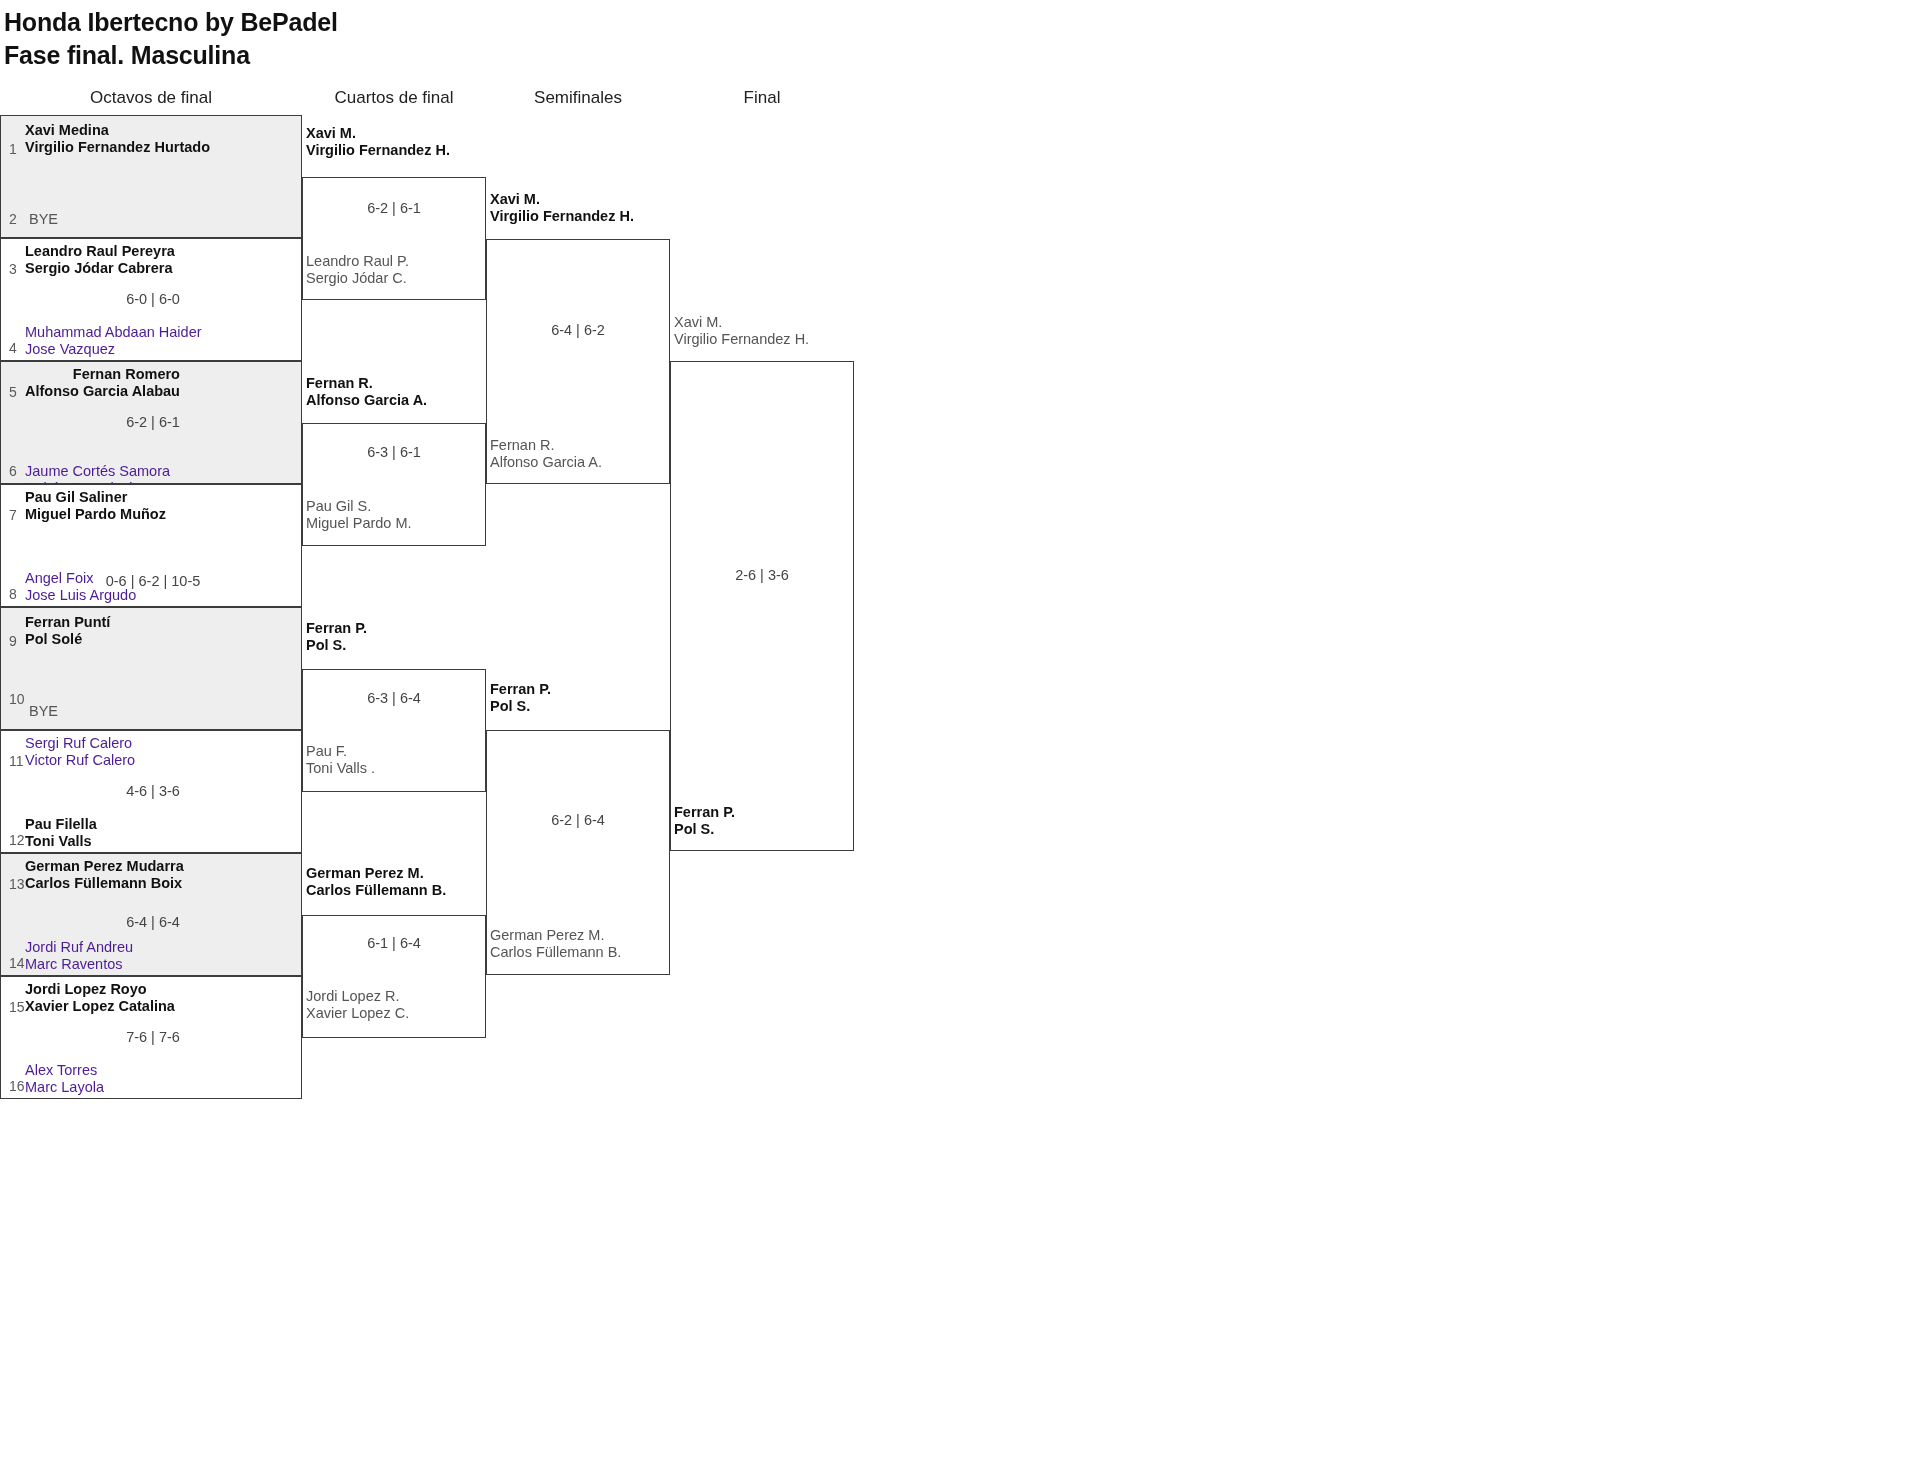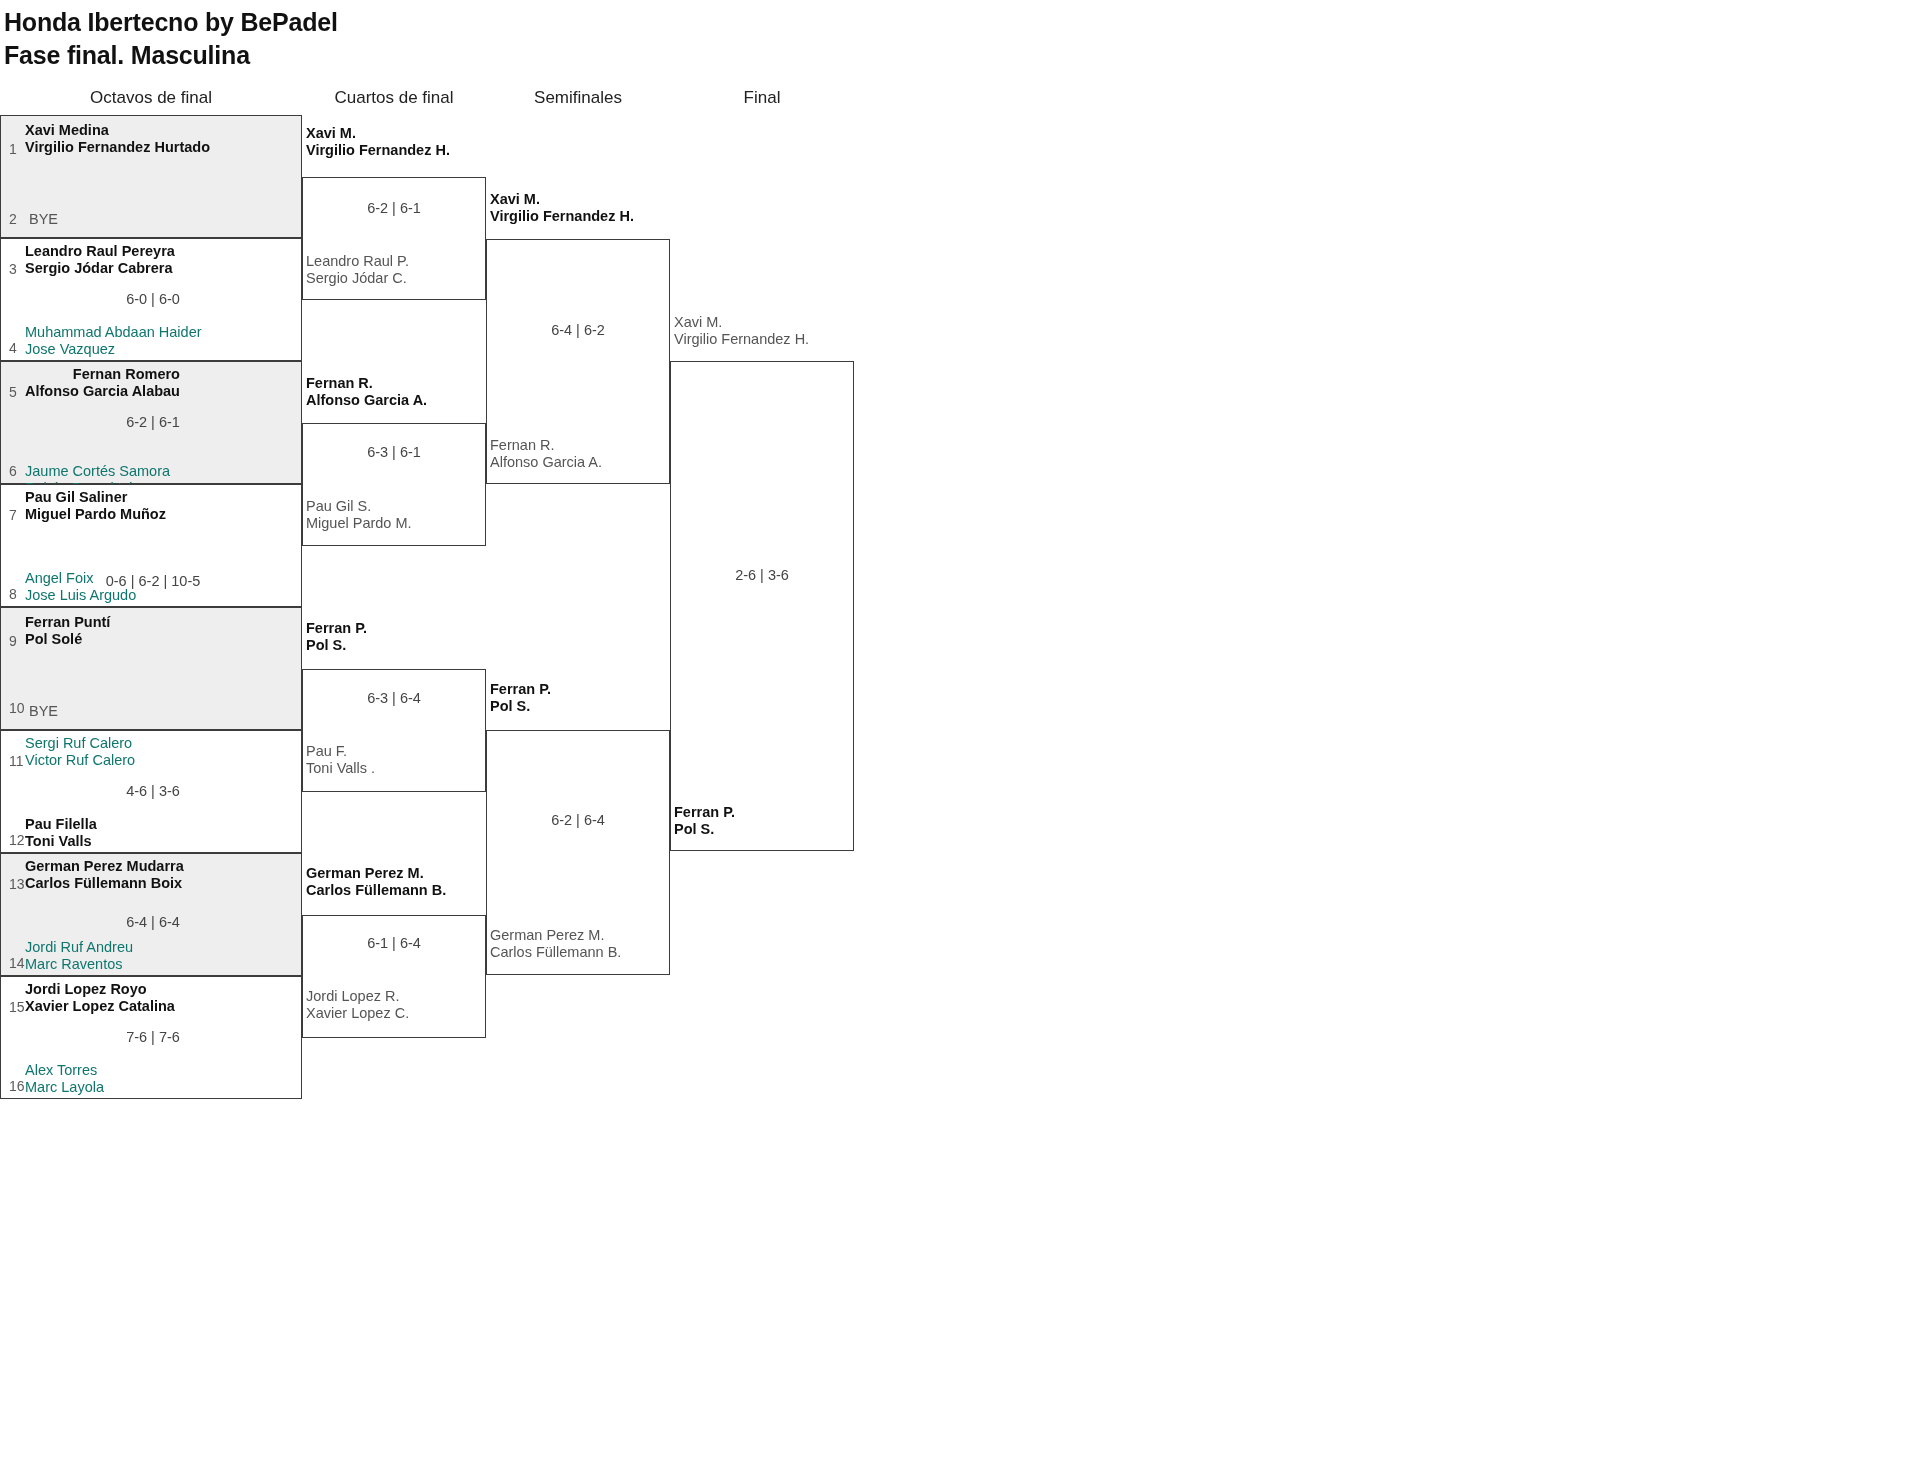--- a/index.html
+++ b/index.html
@@ -31,21 +31,21 @@
   .r1-block.plain{background:#ffffff;}
 
   .seed{
     position:absolute;left:8px;font-size:14px;color:#5a5a5a;
   }
   .team{
     position:absolute;left:24px;font-size:14.5px;line-height:1.14;
     white-space:nowrap;
   }
   .team.win{font-weight:bold;color:#111111;}
-  .team.lose{font-weight:400;color:#0f766e;}
+  .team.lose{font-weight:400;color:#4c1d95;}
   .team.bye{font-weight:400;color:#555555;left:28px;}
   .team span{display:block;}
 
   .score{
     position:absolute;font-size:14.5px;color:#444;white-space:nowrap;
     text-align:center;
   }
 
   
   .conn{
@@ -129,21 +129,21 @@
   </div>
 </div>
 
 <div class="r1-block shaded" style="left:0px;top:607px;width:302px;height:123px;">
   <div class="seed" style="top:25px;">9</div>
   <div class="team win" style="top:6px;">
     <span>Ferran Puntí</span>
     <span>Pol Solé</span>
   </div>
   <div class="score" style="left:60px;top:78px;width:184px;"></div>
-  <div class="seed" style="top:92px;">10</div>
+  <div class="seed" style="top:83px;">10</div>
   <div class="team bye" style="top:95px;">
     <span>BYE</span>
   </div>
 </div>
 
 <div class="r1-block plain" style="left:0px;top:730px;width:302px;height:123px;">
   <div class="seed" style="top:22px;">11</div>
   <div class="team lose" style="top:4px;">
     <span>Sergi Ruf Calero</span>
     <span>Victor Ruf Calero</span>

